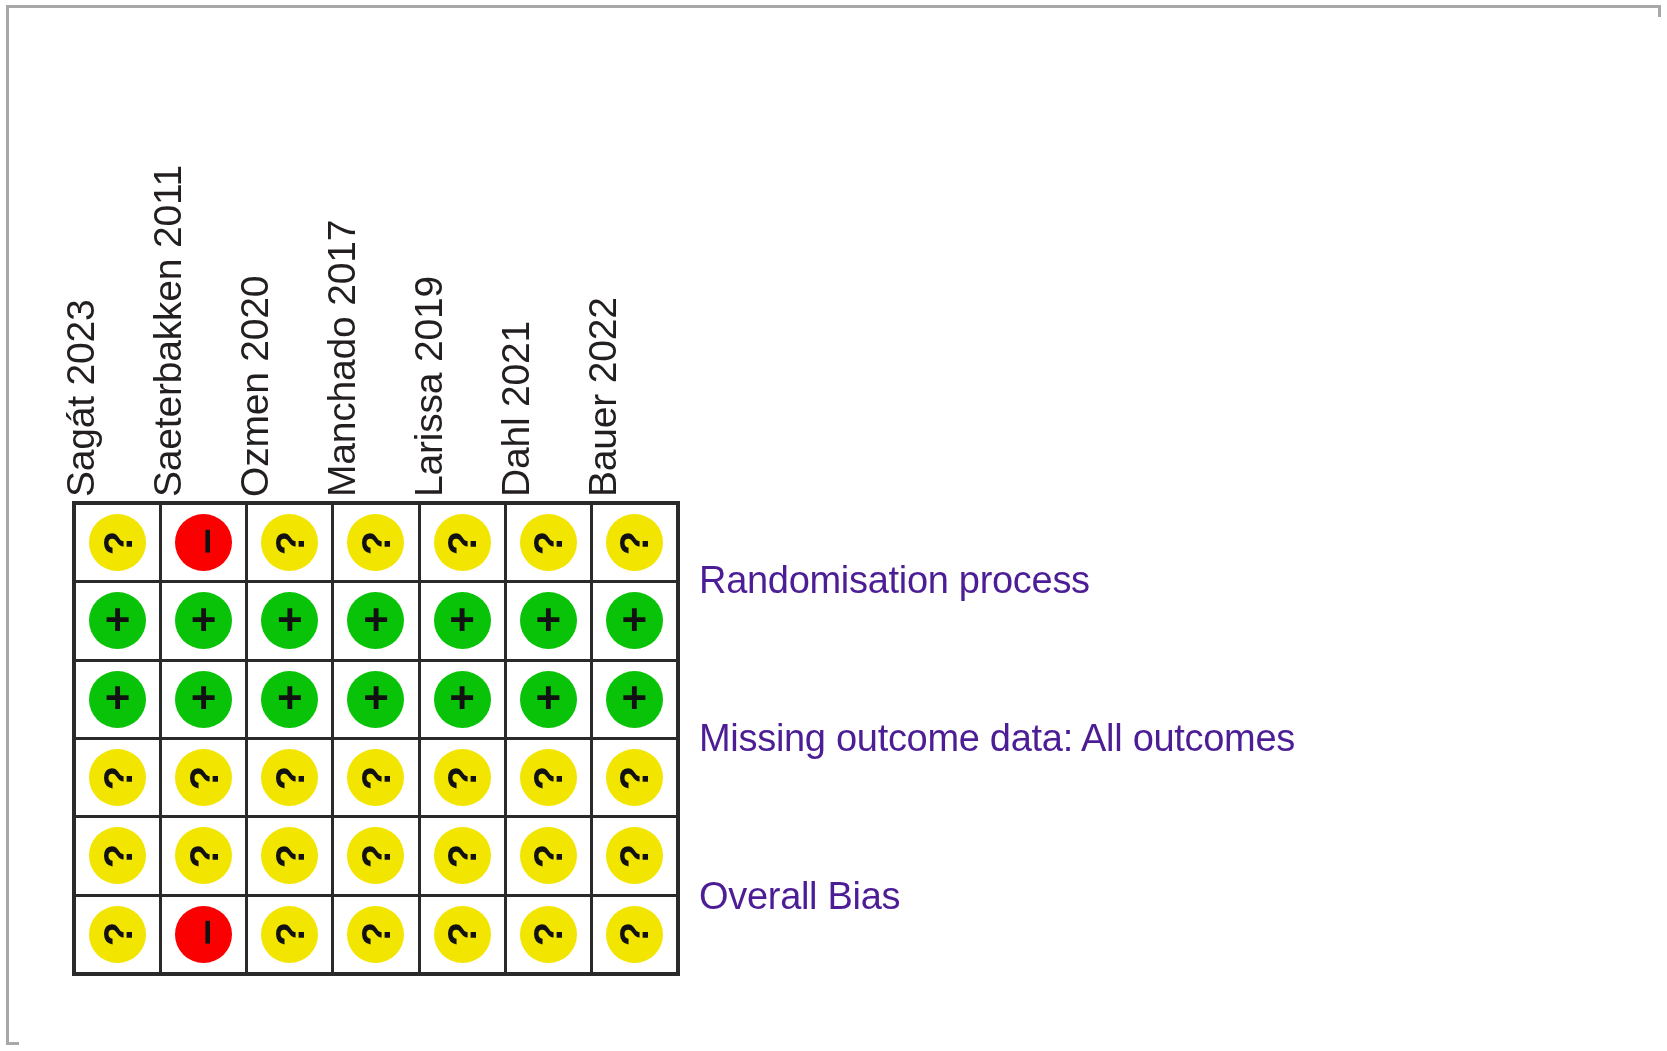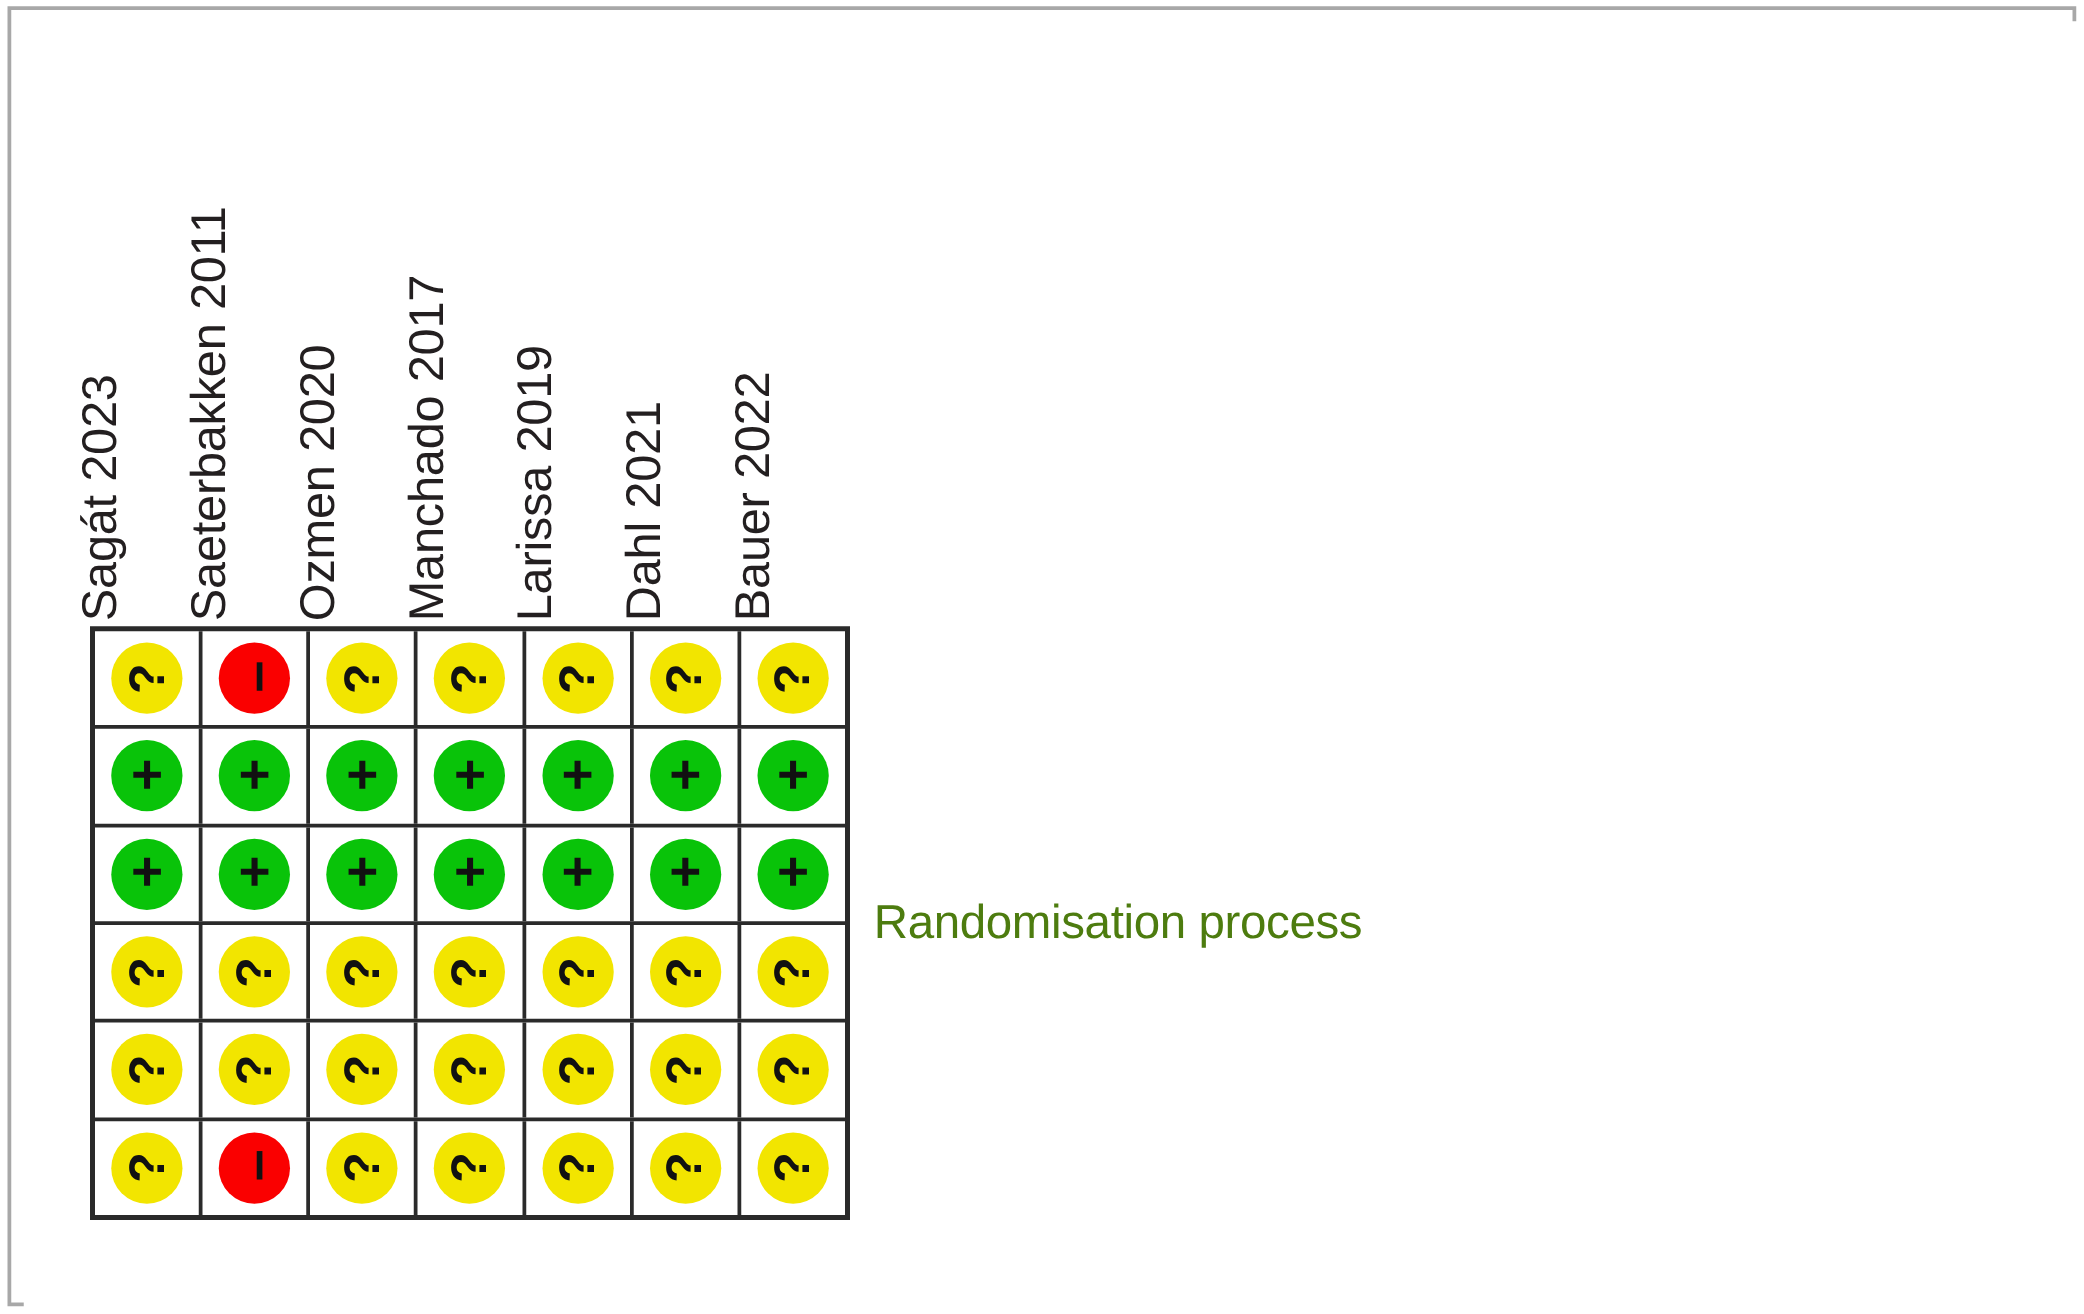--- a/index.html
+++ b/index.html
@@ -145,21 +145,21 @@
     width: 960px;
     height: 475px;
     display: flex;
     flex-direction: column;
   }
   .row-label {
     flex: 1 1 0;
     display: flex;
     align-items: center;
     font-size: 38px;
-    color: #4d7c0f;
+    color: #4c1d95;
     white-space: nowrap;
     letter-spacing: -0.3px;
   }
 </style>
 </head>
 <body>
 
 <div id="figure">
   <div class="outer-frame">
     <div class="inner-white">
@@ -408,17 +408,19 @@
             <div class="cell" title="Overall Bias — Bauer 2022">
               <div class="dot some-concerns">
                 <span class="glyph q">?</span>
               </div>
             </div>
           </div>
         </div>
 
       <div class="row-labels" id="rowlabels">
           <div class="row-label">Randomisation process</div>
+          <div class="row-label">Missing outcome data: All outcomes</div>
+          <div class="row-label">Overall Bias</div>
         </div>
 
     </div>
   </div>
 </div>
 
 </body></html>

